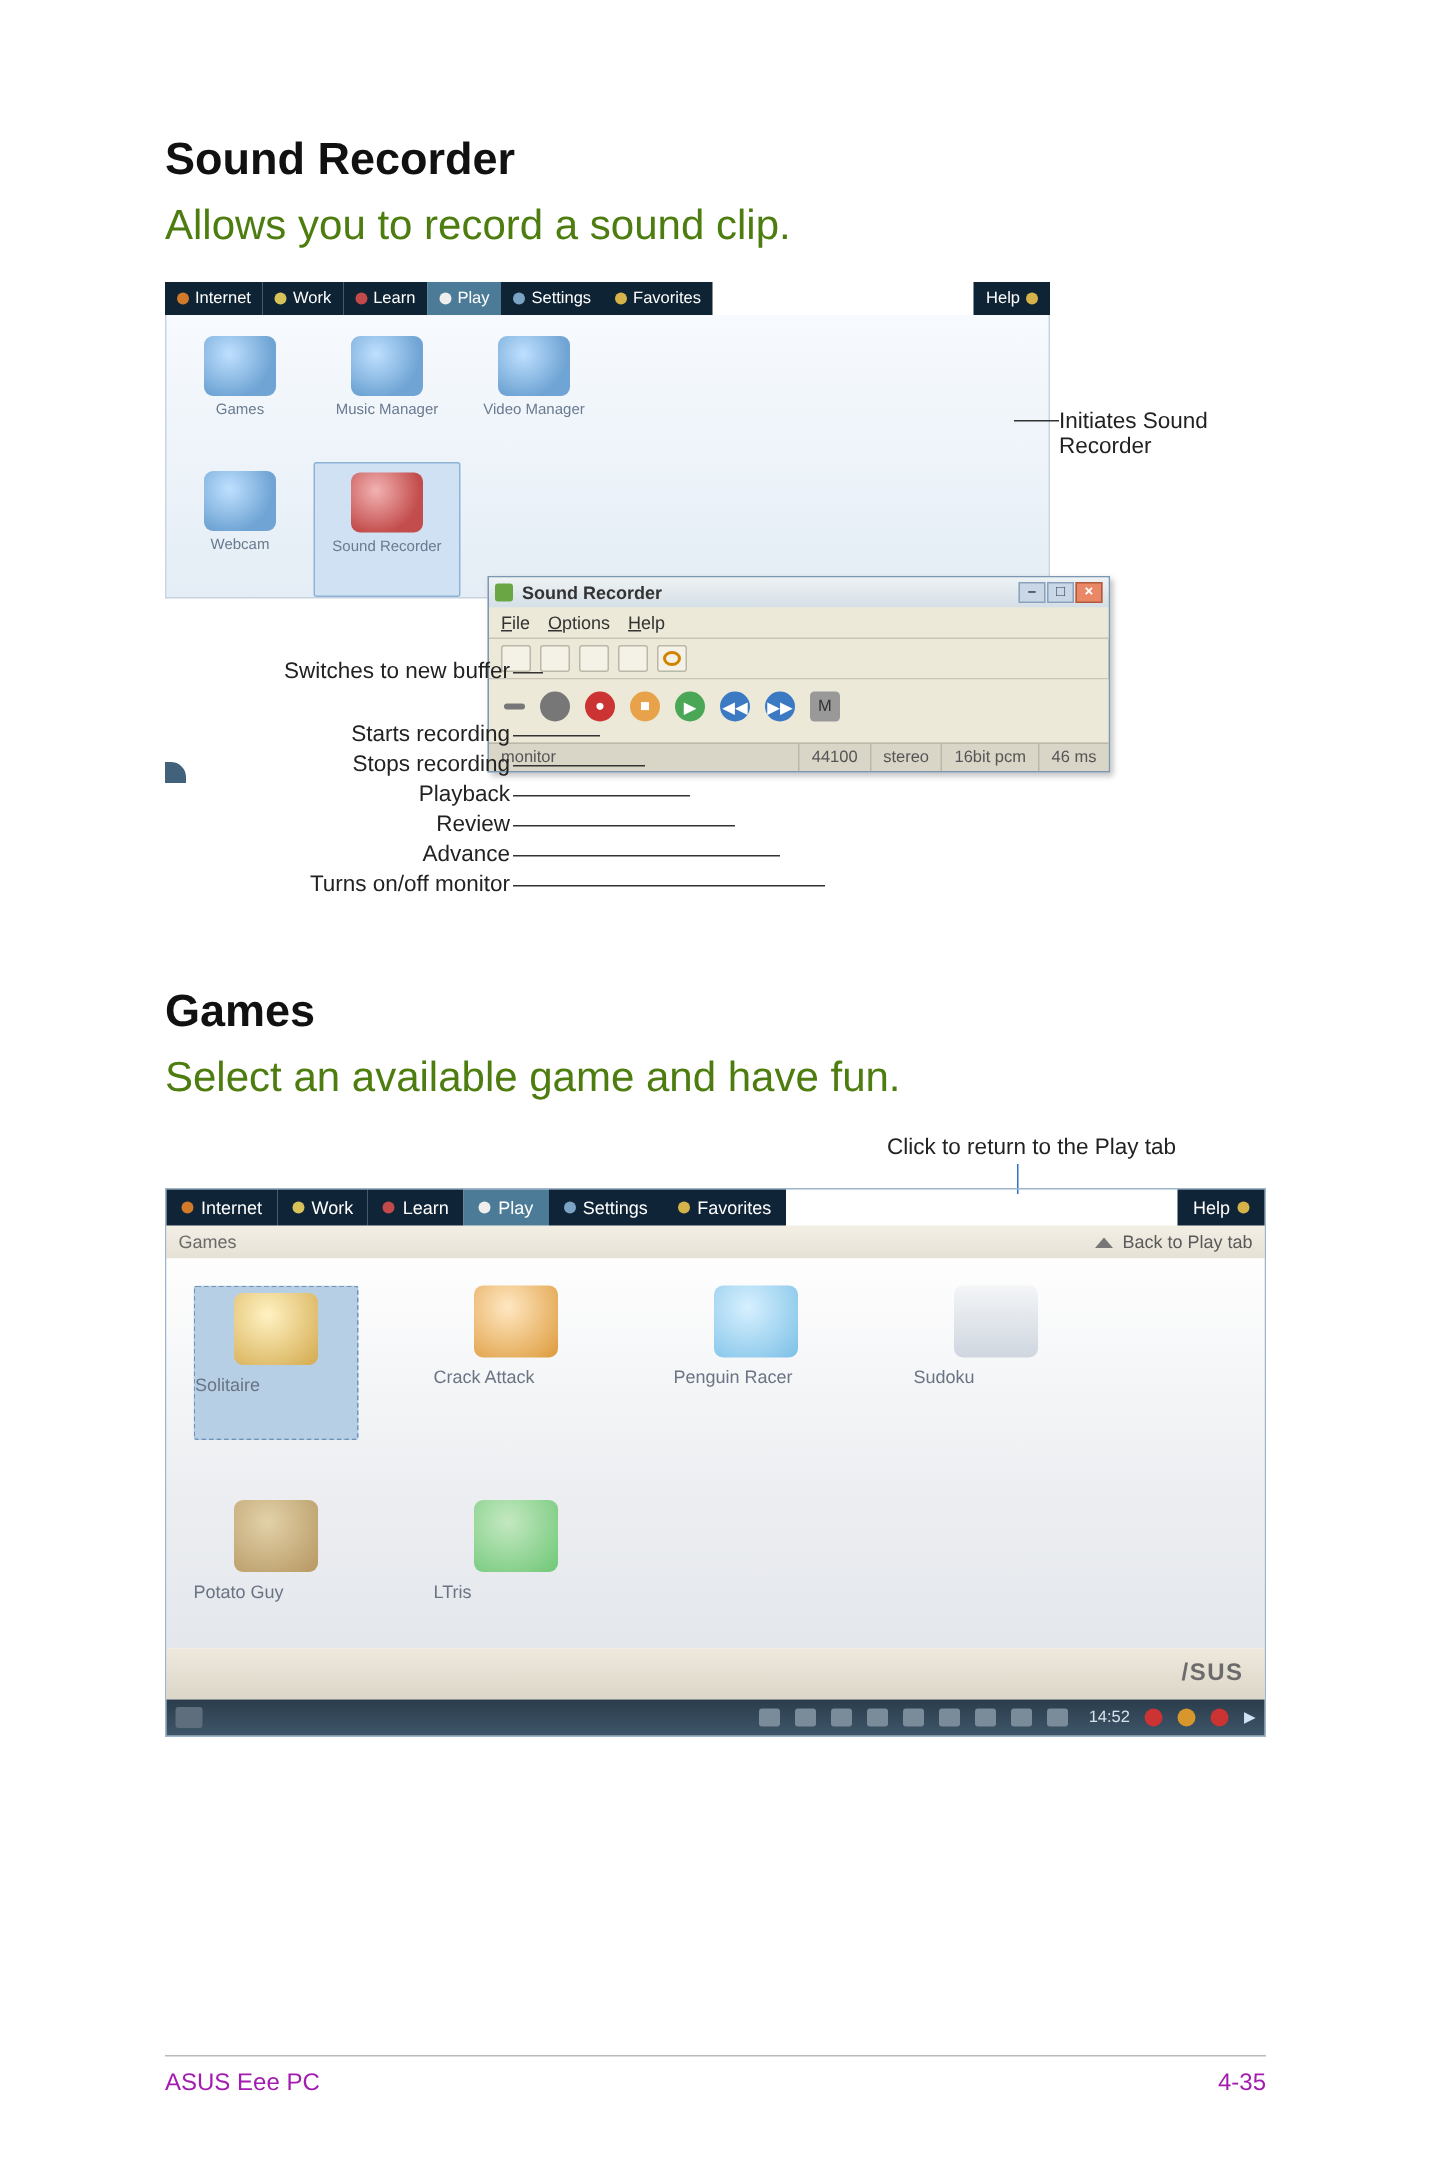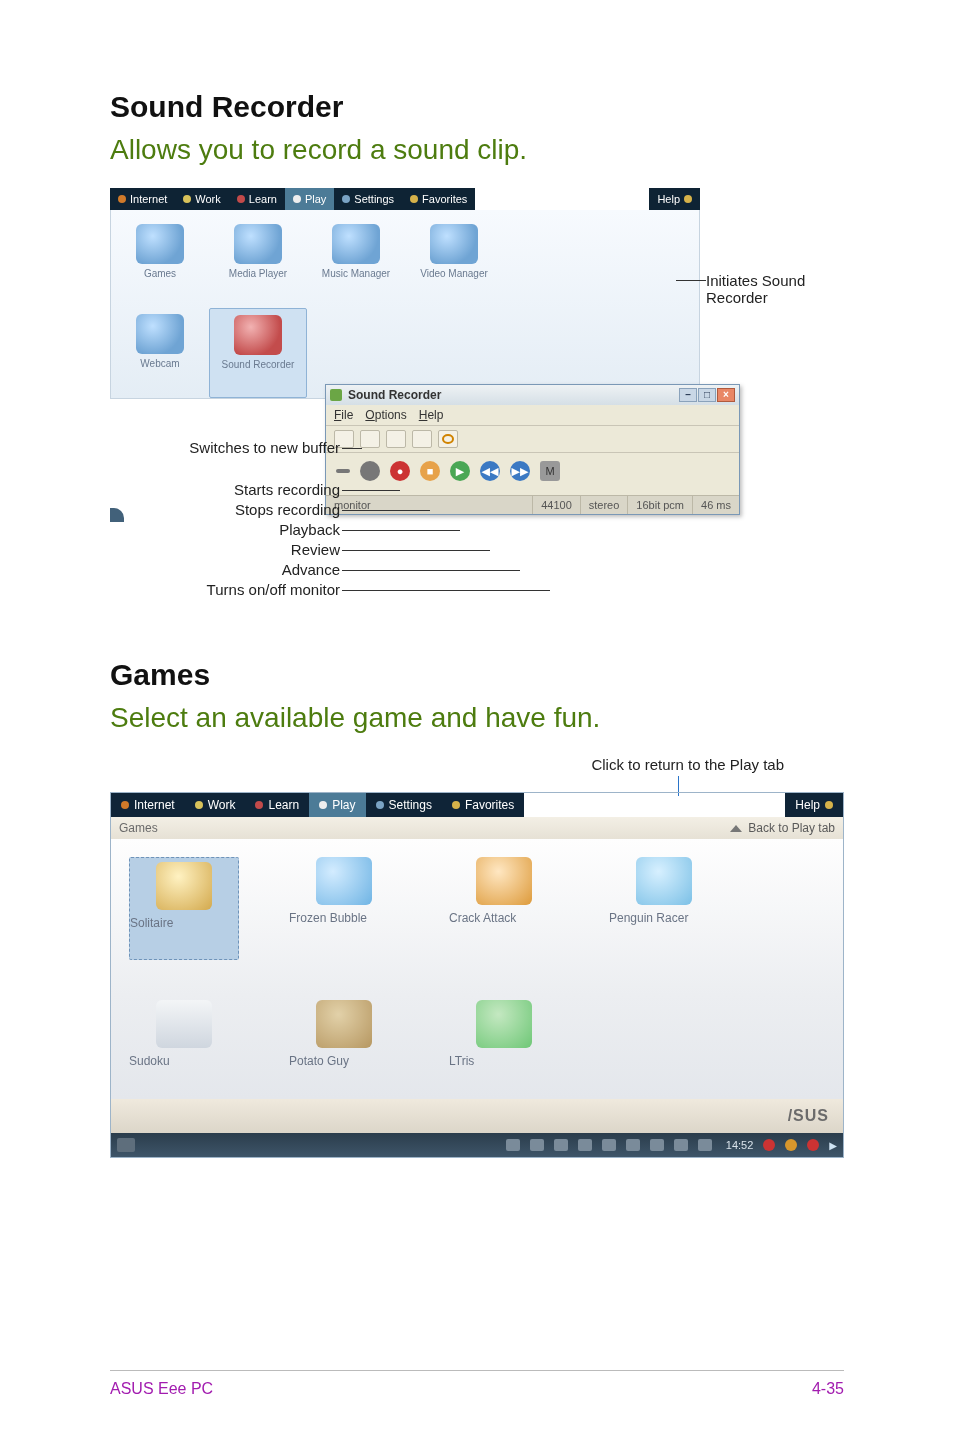--- a/index.html
+++ b/index.html
@@ -259,24 +259,20 @@
     </div>
 
     <div class="launcher-body">
       <div class="launch-row">
         <div class="launch-cell">
           <div class="fake-icon"></div>
           <span>Games</span>
         </div>
         <div class="launch-cell">
           <div class="fake-icon"></div>
-          <span>Media Player</span>
-        </div>
-        <div class="launch-cell">
-          <div class="fake-icon"></div>
           <span>Music Manager</span>
         </div>
         <div class="launch-cell">
           <div class="fake-icon"></div>
           <span>Video Manager</span>
         </div>
       </div>
       <div class="launch-row">
         <div class="launch-cell">
           <div class="fake-icon"></div>
@@ -405,24 +401,20 @@
           <span>Back to Play tab</span>
         </div>
       </div>
 
       <div class="games-area">
         <div class="game sel">
           <div class="gicon g-sol"></div>
           <span>Solitaire</span>
         </div>
         <div class="game">
-          <div class="gicon g-frz"></div>
-          <span>Frozen Bubble</span>
-        </div>
-        <div class="game">
           <div class="gicon g-crk"></div>
           <span>Crack Attack</span>
         </div>
         <div class="game">
           <div class="gicon g-pen"></div>
           <span>Penguin Racer</span>
         </div>
         <div class="game">
           <div class="gicon g-sud"></div>
           <span>Sudoku</span>

